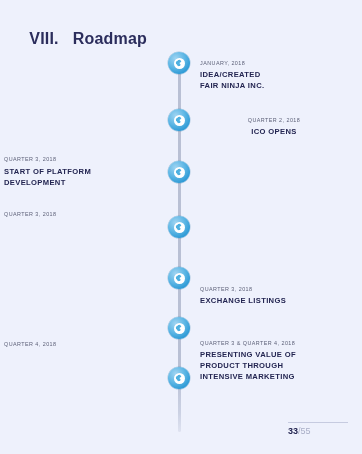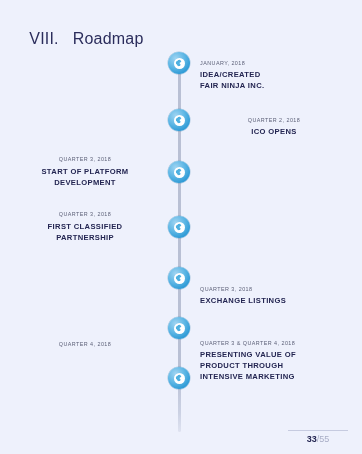--- a/index.html
+++ b/index.html
@@ -15,21 +15,21 @@
     position: relative;
     -webkit-font-smoothing: antialiased;
   }
 
   
   .slide-title {
     position: absolute;
     left: 20px;
     top: 12px;
     font-size: 16px;
-    font-weight: 400;
+    font-weight: 700;
     color: #2b2d5c;
     letter-spacing: 0.2px;
     white-space: pre;
   }
   .slide-title .numeral { margin-right: 14px; }
 
   
   .timeline {
     position: absolute;
     left: 0;
@@ -85,23 +85,23 @@
   
   .entry {
     position: absolute;
     width: 148px;
   }
   .entry.right {
     left: 200px;
     text-align: left;
   }
   .entry.left {
-    left: 11px;
+    left: 4px;
     width: 148px;
-    text-align: center;
+    text-align: left;
   }
   .entry .date {
     font-size: 5.4px;
     letter-spacing: 0.45px;
     color: #5d6178;
     font-weight: 400;
     margin: 0 0 4px 0;
     text-transform: uppercase;
     line-height: 1.2;
   }
@@ -112,22 +112,22 @@
     letter-spacing: 0.35px;
     line-height: 1.42;
     margin: 0;
     text-transform: uppercase;
   }
 
   
   .footer {
     position: absolute;
     right: 14px;
-    bottom: 10px;
-    text-align: center;
+    bottom: 18px;
+    text-align: left;
   }
   .footer .rule {
     width: 60px;
     height: 1px;
     background: #c6cbe0;
     margin: 0 0 4px auto;
   }
   .footer .pagenum {
     font-size: 9px;
     line-height: 1;
@@ -182,21 +182,20 @@
       <div class="entry right" style="top: 117px; text-align: center;">
         <p class="date">QUARTER 2, 2018</p>
         <p class="label">ICO OPENS</p>
       </div>
       <div class="entry left" style="top: 156.4px;">
         <p class="date">QUARTER 3, 2018</p>
         <p class="label">START OF PLATFORM<br>DEVELOPMENT</p>
       </div>
       <div class="entry left" style="top: 211.4px;">
         <p class="date">QUARTER 3, 2018</p>
-        <p class="label">FIRST CLASSIFIED<br>PARTNERSHIP</p>
       </div>
       <div class="entry right" style="top: 286px;">
         <p class="date">QUARTER 3, 2018</p>
         <p class="label">EXCHANGE LISTINGS</p>
       </div>
       <div class="entry right" style="top: 340px;">
         <p class="date">QUARTER 3 &amp; QUARTER 4, 2018</p>
         <p class="label">PRESENTING VALUE OF<br>PRODUCT THROUGH<br>INTENSIVE MARKETING</p>
       </div>
       <div class="entry left" style="top: 340.8px;">

